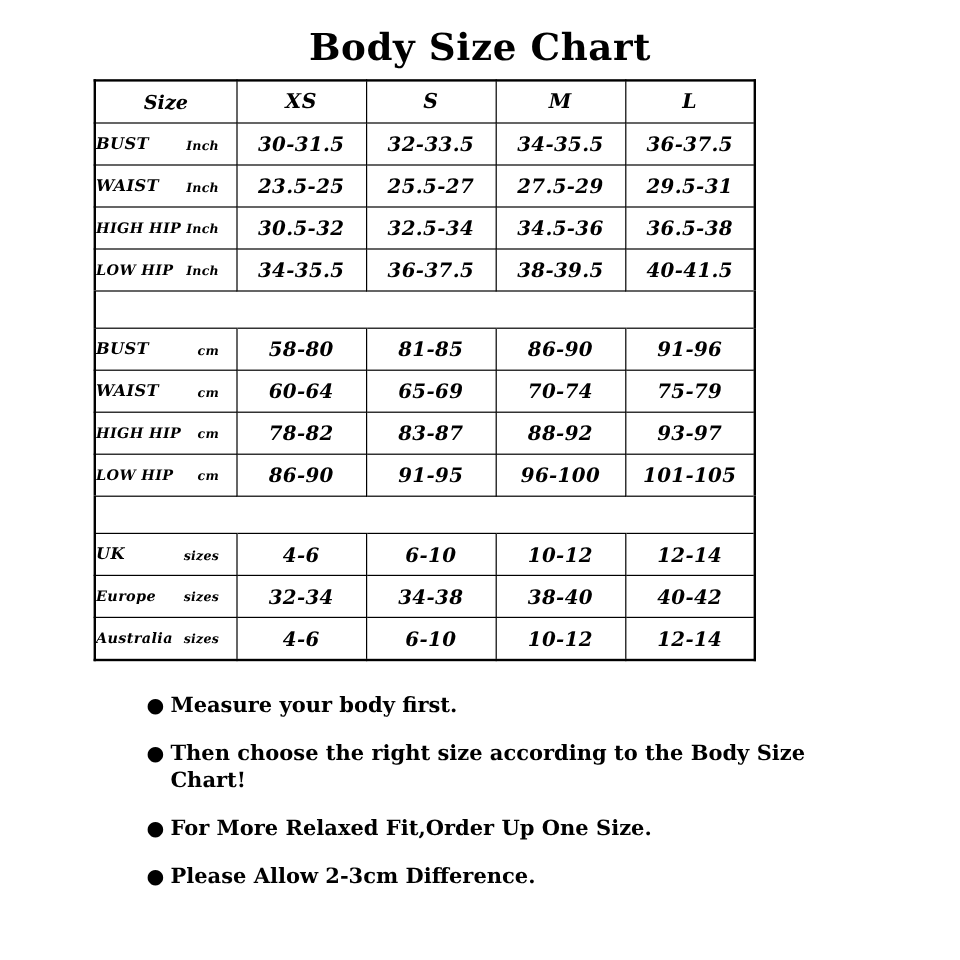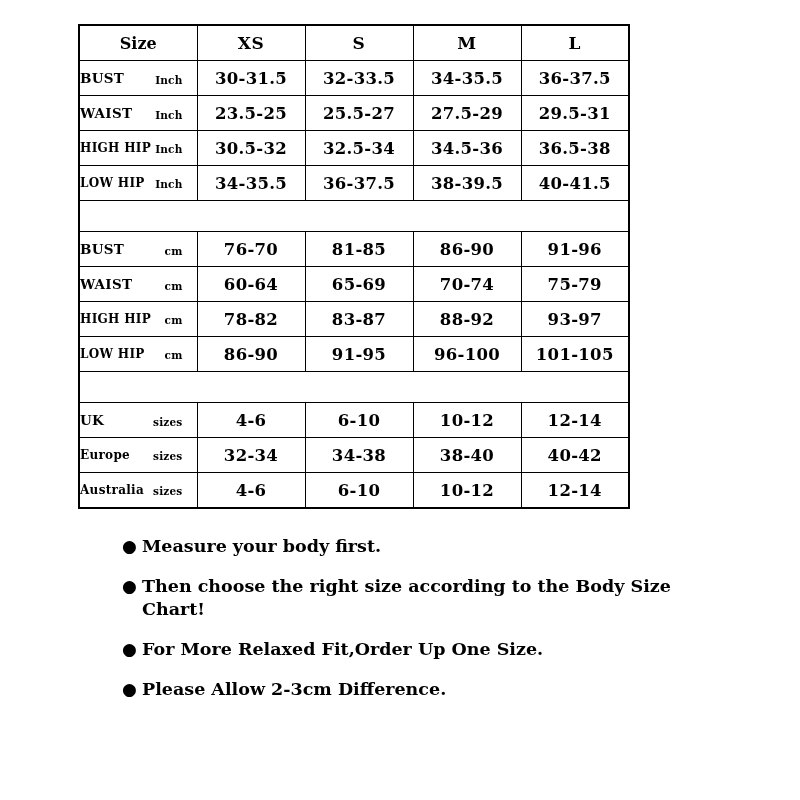--- a/index.html
+++ b/index.html
@@ -23,22 +23,23 @@
   .title {
     text-align: center;
     font-family: "DejaVu Serif", serif;
     font-weight: bold;
     font-size: 31px;
     letter-spacing: 0.5px;
     margin: 22px 0 0 0;
     padding: 0;
   }
   .chart-wrap {
-    margin: 24px auto 0 auto;
+    margin: 8px auto 0 auto;
     width: 644px;
+    font-style: italic;
   }
   table.size-chart {
     border-collapse: collapse;
     table-layout: fixed;
     width: 552px;
     border: 2px solid #000;
   }
   table.size-chart td {
     border: 1px solid #000;
     padding: 0;
@@ -122,20 +123,21 @@
   .note .note-text {
     flex: 1 1 auto;
     padding-right: 20px;
   }
 </style>
 </head>
 <body>
 
 <div class="page">
 
+  <h1 class="title">Body Size Chart</h1>
 
   <div class="chart-wrap">
     <table class="size-chart">
       <colgroup>
         <col class="c-label">
         <col class="c-val">
         <col class="c-val">
         <col class="c-val">
         <col class="c-val">
       </colgroup>
@@ -206,21 +208,21 @@
           <td class="edge-r"></td>
         </tr>
 
         <tr>
           <td class="label-cell">
             <span class="lbl-row">
               <span>BUST</span>
               <span class="unit">cm</span>
             </span>
           </td>
-          <td class="val-cell">76-70</td>
+          <td class="val-cell">58-80</td>
           <td class="val-cell">81-85</td>
           <td class="val-cell">86-90</td>
           <td class="val-cell">91-96</td>
         </tr>
         <tr>
           <td class="label-cell">
             <span class="lbl-row">
               <span>WAIST</span>
               <span class="unit">cm</span>
             </span>

